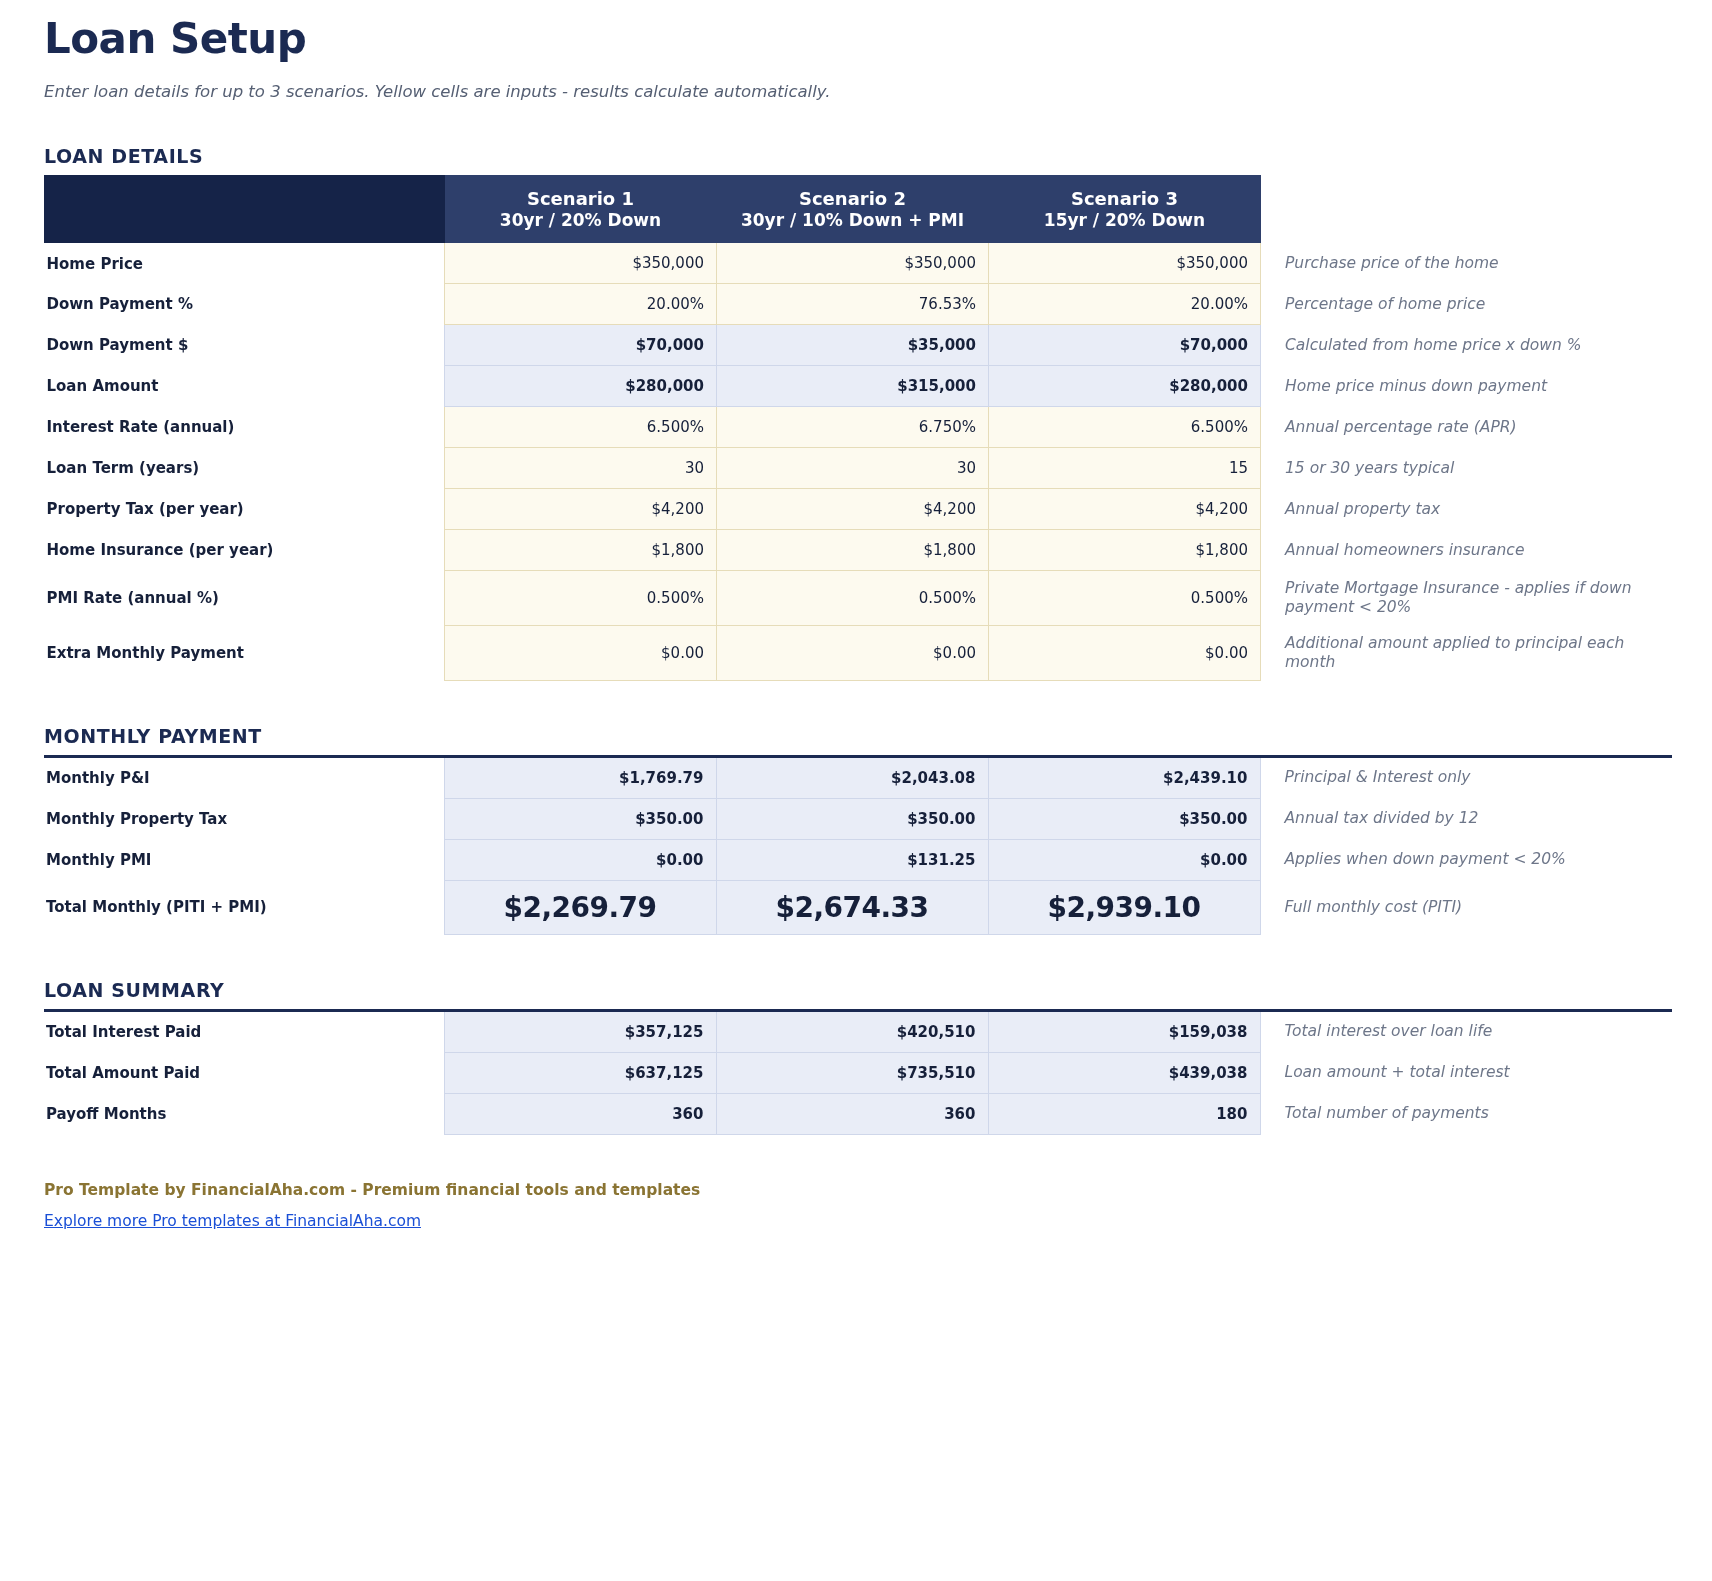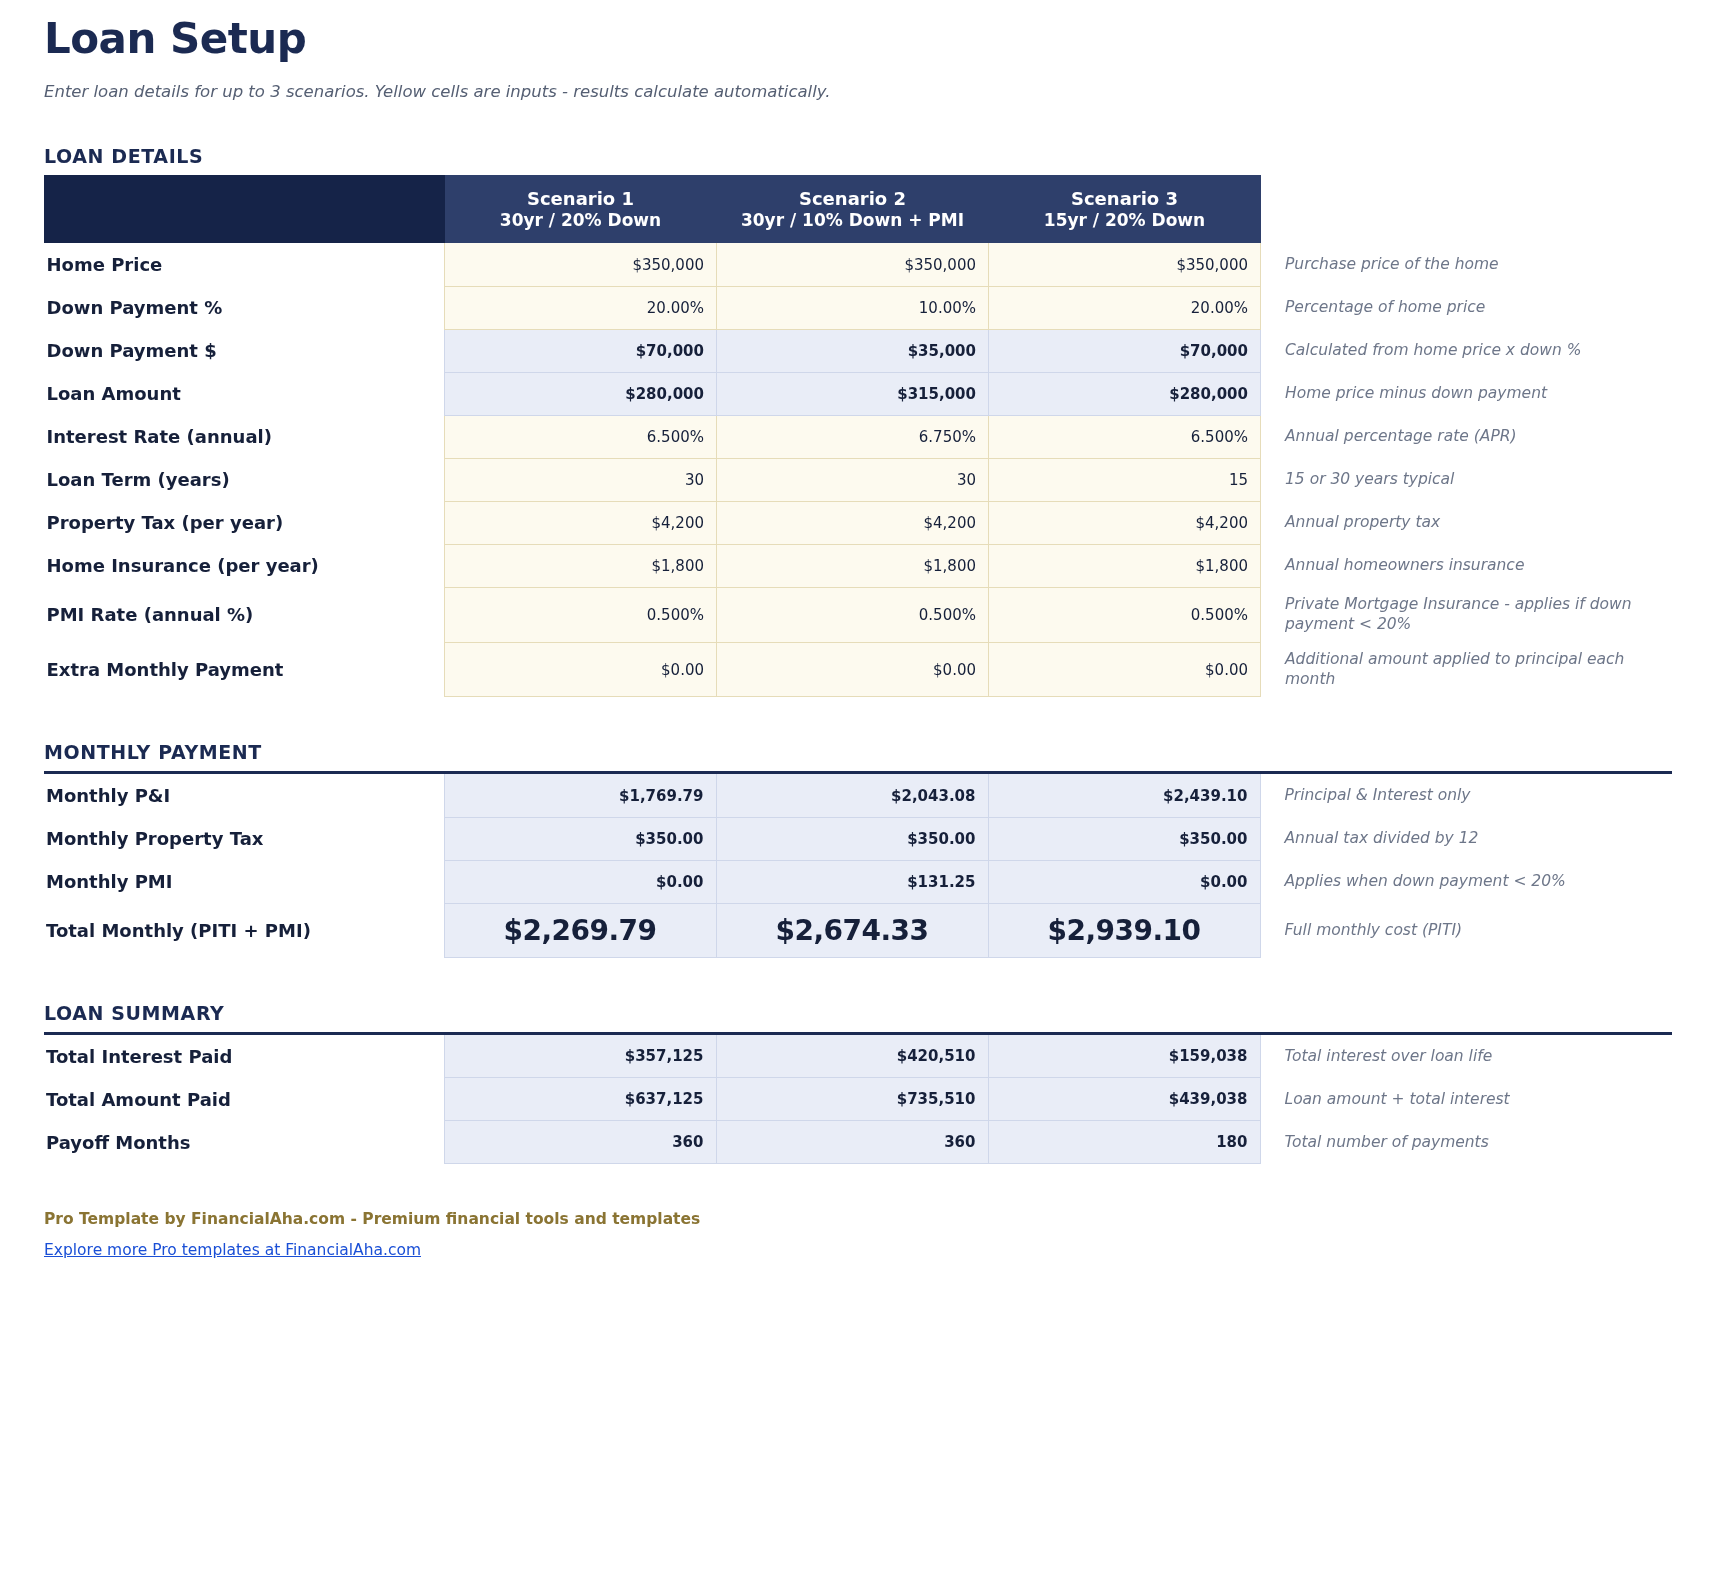--- a/index.html
+++ b/index.html
@@ -78,21 +78,21 @@
     display: block;
     font-size: 17px;
     font-weight: bold;
   }
   th.hdr-note {
     background: #ffffff;
     border: none;
   }
 
   td.rowlabel {
-    font-size: 18px;
+    font-size: 15px;
     font-weight: bold;
     color: #16203a;
     padding: 11px 10px 11px 2px;
     white-space: nowrap;
   }
   td.val {
     text-align: right;
     font-size: 15px;
     padding: 11px 12px 11px 8px;
     white-space: nowrap;
@@ -193,21 +193,21 @@
         <td class="rowlabel">Home Price</td>
         <td class="val input-cell">$350,000</td>
         <td class="val input-cell">$350,000</td>
         <td class="val input-cell">$350,000</td>
         <td class="note">Purchase price of the home</td>
       </tr>
 
       <tr>
         <td class="rowlabel">Down Payment %</td>
         <td class="val input-cell">20.00%</td>
-        <td class="val input-cell">10.00%</td>
+        <td class="val input-cell">76.53%</td>
         <td class="val input-cell">20.00%</td>
         <td class="note">Percentage of home price</td>
       </tr>
 
       <tr>
         <td class="rowlabel">Down Payment $</td>
         <td class="val calc-cell">$70,000</td>
         <td class="val calc-cell">$35,000</td>
         <td class="val calc-cell">$70,000</td>
         <td class="note">Calculated from home price x down %</td>

